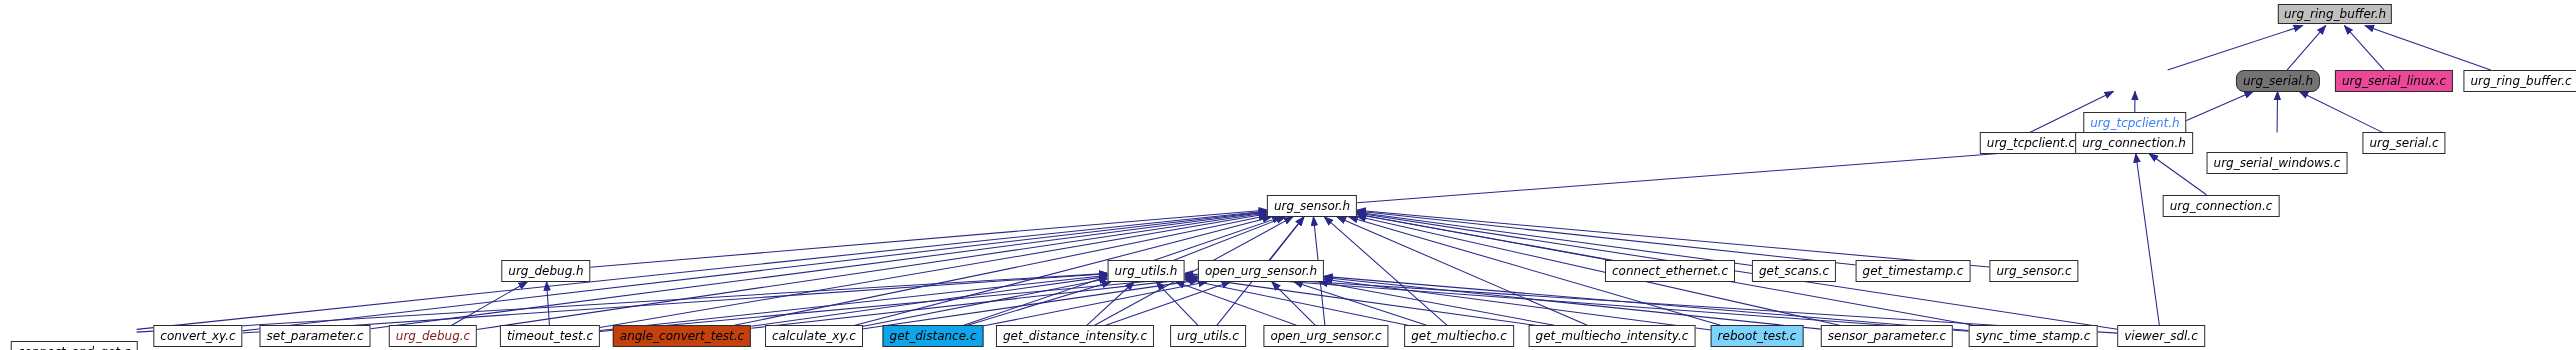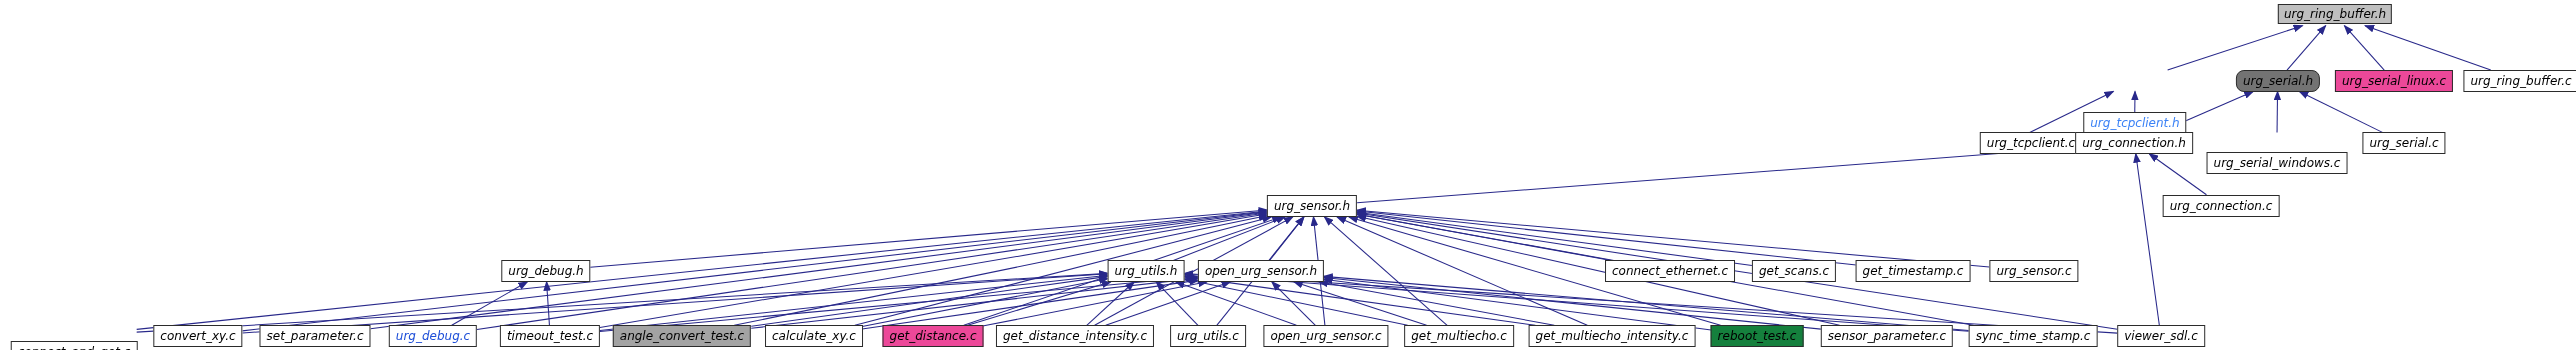--- a/index.html
+++ b/index.html
@@ -135,29 +135,29 @@
       <div class="node" style="left: 537px; top: 260px; background: rgb(255, 255, 255); border-color: rgb(43, 43, 43); color: rgb(0, 0, 0);">urg_debug.h</div>
       <div class="node" style="left: 1137px; top: 260px; background: rgb(255, 255, 255); border-color: rgb(43, 43, 43); color: rgb(0, 0, 0);">urg_utils.h</div>
       <div class="node" style="left: 1252px; top: 260px; background: rgb(255, 255, 255); border-color: rgb(43, 43, 43); color: rgb(0, 0, 0);">open_urg_sensor.h</div>
       <div class="node" style="left: 1661px; top: 260px; background: rgb(255, 255, 255); border-color: rgb(43, 43, 43); color: rgb(0, 0, 0);">connect_ethernet.c</div>
       <div class="node" style="left: 1785px; top: 260px; background: rgb(255, 255, 255); border-color: rgb(43, 43, 43); color: rgb(0, 0, 0);">get_scans.c</div>
       <div class="node" style="left: 1904px; top: 260px; background: rgb(255, 255, 255); border-color: rgb(43, 43, 43); color: rgb(0, 0, 0);">get_timestamp.c</div>
       <div class="node" style="left: 2025px; top: 260px; background: rgb(255, 255, 255); border-color: rgb(43, 43, 43); color: rgb(0, 0, 0);">urg_sensor.c</div>
       <div class="node" style="left: 65px; top: 325px; background: rgb(255, 255, 255); border-color: rgb(43, 43, 43); color: rgb(0, 0, 0); margin-top: 16px;">connect_and_get.c</div>
       <div class="node" style="left: 189px; top: 325px; background: rgb(255, 255, 255); border-color: rgb(43, 43, 43); color: rgb(0, 0, 0); text-align: right;">convert_xy.c</div>
       <div class="node" style="left: 306px; top: 325px; background: rgb(255, 255, 255); border-color: rgb(43, 43, 43); color: rgb(0, 0, 0);">set_parameter.c</div>
-      <div class="node" style="left: 424px; top: 325px; background: rgb(255, 255, 255); border-color: rgb(43, 43, 43); color: #1d4ed8;">urg_debug.c</div>
+      <div class="node" style="left: 424px; top: 325px; background: rgb(255, 255, 255); border-color: rgb(43, 43, 43); color: #7f1d1d;">urg_debug.c</div>
       <div class="node" style="left: 541px; top: 325px; background: rgb(255, 255, 255); border-color: rgb(43, 43, 43); color: rgb(0, 0, 0);">timeout_test.c</div>
-      <div class="node" style="left: 673px; top: 325px; background: #a3a3a3; border-color: rgb(43, 43, 43); color: rgb(0, 0, 0);">angle_convert_test.c</div>
+      <div class="node" style="left: 673px; top: 325px; background: #c2410c; border-color: rgb(43, 43, 43); color: rgb(0, 0, 0);">angle_convert_test.c</div>
       <div class="node" style="left: 805px; top: 325px; background: rgb(255, 255, 255); border-color: rgb(43, 43, 43); color: rgb(0, 0, 0);">calculate_xy.c</div>
-      <div class="node" style="left: 924px; top: 325px; background: #ec4899; border-color: rgb(43, 43, 43); color: rgb(0, 0, 0);">get_distance.c</div>
+      <div class="node" style="left: 924px; top: 325px; background: #0ea5e9; border-color: rgb(43, 43, 43); color: rgb(0, 0, 0);">get_distance.c</div>
       <div class="node" style="left: 1066px; top: 325px; background: rgb(255, 255, 255); border-color: rgb(43, 43, 43); color: rgb(0, 0, 0);">get_distance_intensity.c</div>
       <div class="node" style="left: 1199px; top: 325px; background: rgb(255, 255, 255); border-color: rgb(43, 43, 43); color: rgb(0, 0, 0);">urg_utils.c</div>
       <div class="node" style="left: 1317px; top: 325px; background: rgb(255, 255, 255); border-color: rgb(43, 43, 43); color: rgb(0, 0, 0);">open_urg_sensor.c</div>
       <div class="node" style="left: 1450px; top: 325px; background: rgb(255, 255, 255); border-color: rgb(43, 43, 43); color: rgb(0, 0, 0);">get_multiecho.c</div>
       <div class="node" style="left: 1603px; top: 325px; background: rgb(255, 255, 255); border-color: rgb(43, 43, 43); color: rgb(0, 0, 0);">get_multiecho_intensity.c</div>
-      <div class="node" style="left: 1748px; top: 325px; background: #15803d; border-color: rgb(43, 43, 43); color: rgb(0, 0, 0);">reboot_test.c</div>
+      <div class="node" style="left: 1748px; top: 325px; background: #7dd3fc; border-color: rgb(43, 43, 43); color: rgb(0, 0, 0);">reboot_test.c</div>
       <div class="node" style="left: 1878px; top: 325px; background: rgb(255, 255, 255); border-color: rgb(43, 43, 43); color: rgb(0, 0, 0);">sensor_parameter.c</div>
       <div class="node" style="left: 2024px; top: 325px; background: rgb(255, 255, 255); border-color: rgb(43, 43, 43); color: rgb(0, 0, 0);">sync_time_stamp.c</div>
       <div class="node" style="left: 2152px; top: 325px; background: rgb(255, 255, 255); border-color: rgb(43, 43, 43); color: rgb(0, 0, 0);">viewer_sdl.c</div>
     </div>
 </div>
 
 
 </body></html>

